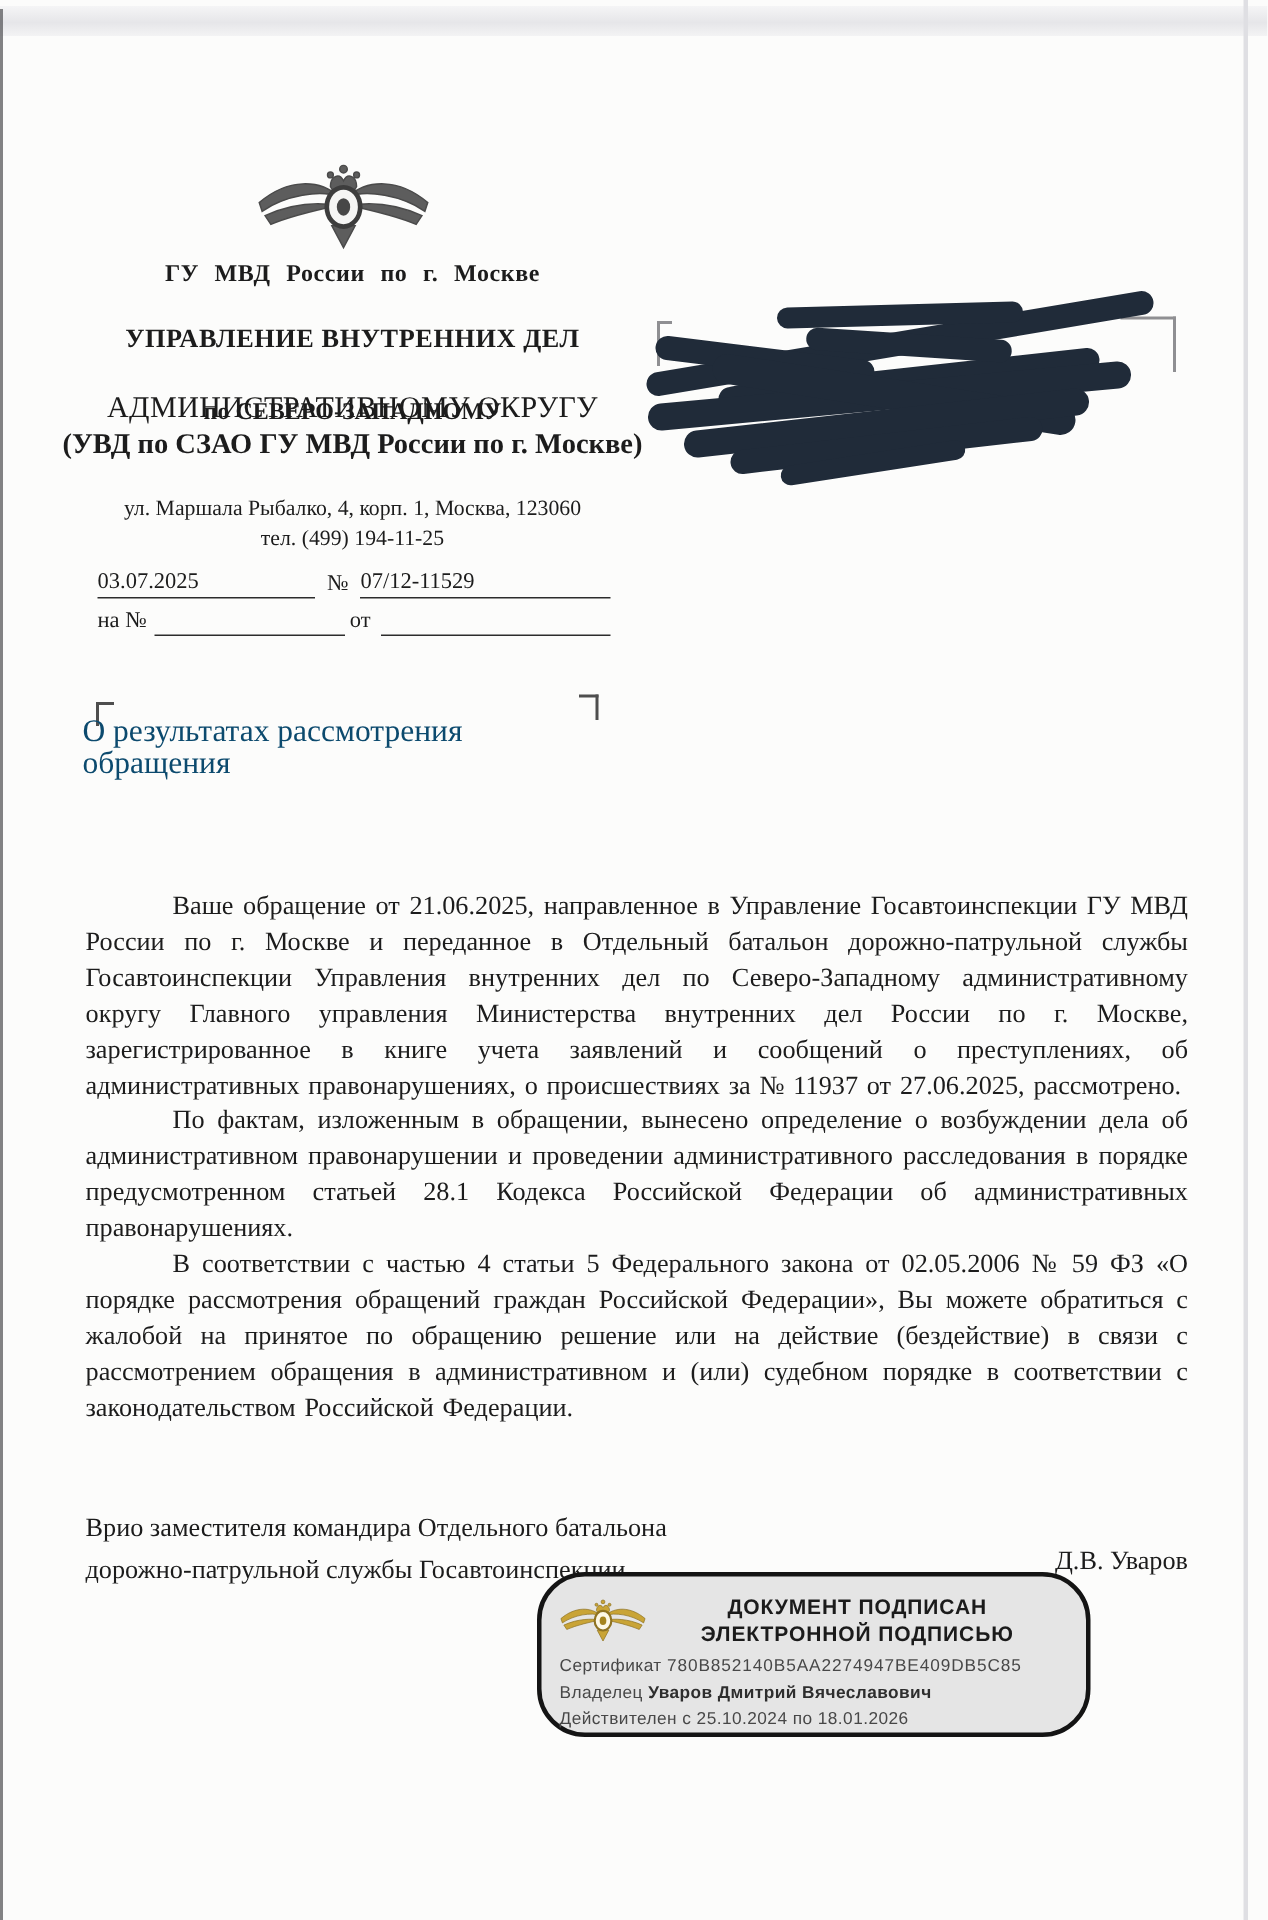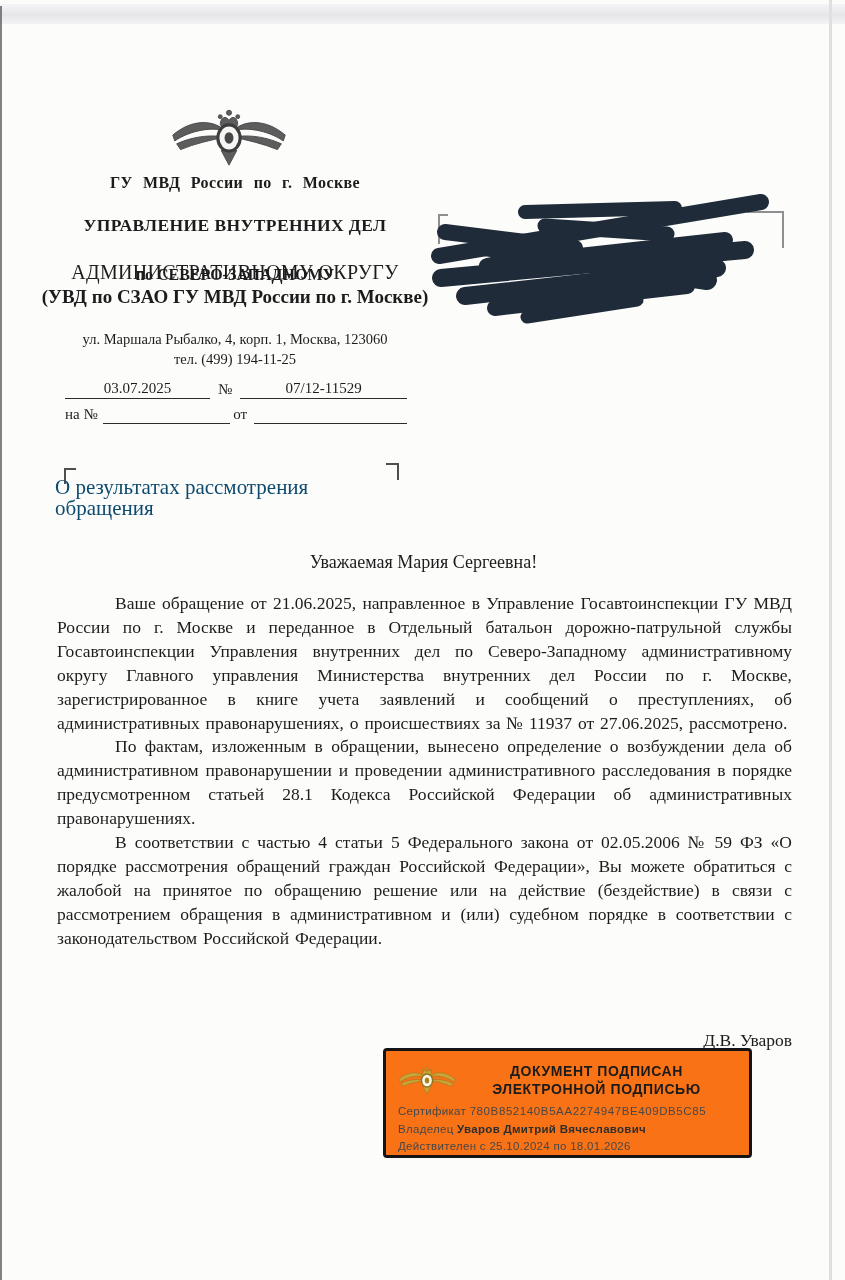--- a/index.html
+++ b/index.html
@@ -25,21 +25,21 @@
   .org-top    { top: 174px; font-size: 16px; font-weight: bold; word-spacing: 6px; letter-spacing: .4px; }
   .dept-1     { top: 215px; font-size: 17.5px; font-weight: bold; letter-spacing: .4px; }
   .dept-2     { top: 242px; font-size: 16px;  font-weight: bold; margin-top: 24px; }
   .dept-3     { top: 261px; font-size: 20px;  font-weight: normal; letter-spacing: .3px; }
   .dept-4     { top: 286px; font-size: 19px;  font-weight: bold; }
   .addr-1     { top: 331px; font-size: 14.5px; }
   .addr-2     { top: 351px; font-size: 14.5px; }
 
   .date-row { position: absolute; left: 65px; top: 380px; width: 342px;
     display: flex; align-items: flex-end; font-size: 15px; }
-  .u-seg { border-bottom: 1.6px solid #2c2c2c; text-align: center; padding-bottom: 1px; }
+  .u-seg { border-bottom: 1.6px solid #2c2c2c; padding-bottom: 1px; }
   .date-seg { flex: 1; }
   .no-sign { padding: 0 8px 1px 8px; }
   .num-seg { flex: 1.15; }
 
   .ref-row { position: absolute; left: 65px; top: 406px; width: 342px;
     display: flex; align-items: flex-end; font-size: 15px; }
   .ref-label { padding: 0 2px 1px 0; }
   .ref-line-1 { flex: 1;   border-bottom: 1.6px solid #2c2c2c; height: 17px; margin: 0 3px; }
   .ref-line-2 { flex: 1.2; border-bottom: 1.6px solid #2c2c2c; height: 17px; margin-left: 5px; }
 
@@ -65,23 +65,23 @@
     font-size: 17.5px; line-height: 23.9px; text-align: justify; word-spacing: 1.5px; }
   .body-text p { text-indent: 58px; }
 
   
   .sig-pos { position: absolute; left: 57px; top: 1004px; width: 480px;
     font-size: 17.5px; line-height: 28px; }
   .sig-name { position: absolute; right: 53px; top: 1030px; font-size: 17.5px; }
 
   
   .stamp { position: absolute; left: 358px; top: 1048px; width: 369px; height: 110px;
-    border: 3.5px solid #141414; border-radius: 4px; background: #f97316;
+    border: 3.5px solid #141414; border-radius: 32px; background: #e5e5e5;
     font-family: "Liberation Sans", "DejaVu Sans", sans-serif;
-    padding: 6px 12px 6px 12px; margin-left: 25px; }
+    padding: 6px 12px 6px 12px; }
   .stamp-top { display: flex; align-items: center; height: 46px; }
   .stamp-emblem { width: 58px; height: 46px; flex: 0 0 58px; }
   .stamp-title { flex: 1; text-align: center; font-weight: bold; font-size: 14px;
     line-height: 18px; letter-spacing: .6px; color: #1b1b1b; }
   .stamp-line { font-size: 11.5px; line-height: 17.5px; color: #474747; letter-spacing: .3px; }
   .stamp-line b { color: #2e2e2e; }
   .stamp-line .hex { letter-spacing: .6px; }
 </style>
 </head>
 <body>
@@ -146,27 +146,30 @@
       <path d="M20 42 L150 58 L62 76 L300 50" stroke-width="16"></path>
       <path d="M16 88 L320 60" stroke-width="18"></path>
       <path d="M60 56 L282 90" stroke-width="20"></path>
       <path d="M40 106 L292 78" stroke-width="18"></path>
       <path d="M70 118 L262 96" stroke-width="16"></path>
       <path d="M102 127 L212 110" stroke-width="13"></path>
       <path d="M120 36 L242 44" stroke-width="15"></path>
     </g>
   </svg>
 
-  <div class="salutation">Уважаемая Мария Сергеевна!</div>
   <div class="body-text">
     <p>Ваше обращение от 21.06.2025, направленное в Управление Госавтоинспекции ГУ МВД России по г. Москве и переданное в Отдельный батальон дорожно-патрульной службы Госавтоинспекции Управления внутренних дел по Северо-Западному административному округу Главного управления Министерства внутренних дел России по г. Москве, зарегистрированное в книге учета заявлений и сообщений о преступлениях, об административных правонарушениях, о происшествиях за № 11937 от 27.06.2025, рассмотрено.</p>
     <p>По фактам, изложенным в обращении, вынесено определение о возбуждении дела об административном правонарушении и проведении административного расследования в порядке предусмотренном статьей 28.1 Кодекса Российской Федерации об административных правонарушениях.</p>
     <p>В соответствии с частью 4 статьи 5 Федерального закона от 02.05.2006 № 59 ФЗ «О порядке рассмотрения обращений граждан Российской Федерации», Вы можете обратиться с жалобой на принятое по обращению решение или на действие (бездействие) в связи с рассмотрением обращения в административном и (или) судебном порядке в соответствии с законодательством Российской Федерации.</p>
   </div>
 
+  <div class="sig-pos">
+    <div>Врио заместителя командира Отдельного батальона</div>
+    <div>дорожно-патрульной службы Госавтоинспекции</div>
+  </div>
   <div class="sig-name">Д.В. Уваров</div>
 
   <div class="stamp">
     <div class="stamp-top">
       <svg class="stamp-emblem" viewBox="0 0 120 64">
         <g fill="#c9a436" stroke="#8f7322" stroke-width="1">
           <path d="M2 30 C22 13 44 14 57 26 C44 21 20 25 4 36 Z"></path>
           <path d="M6 39 C26 30 44 30 56 32 C42 35 24 39 10 45 Z"></path>
           <g transform="translate(120,0) scale(-1,1)">
             <path d="M2 30 C22 13 44 14 57 26 C44 21 20 25 4 36 Z"></path>

